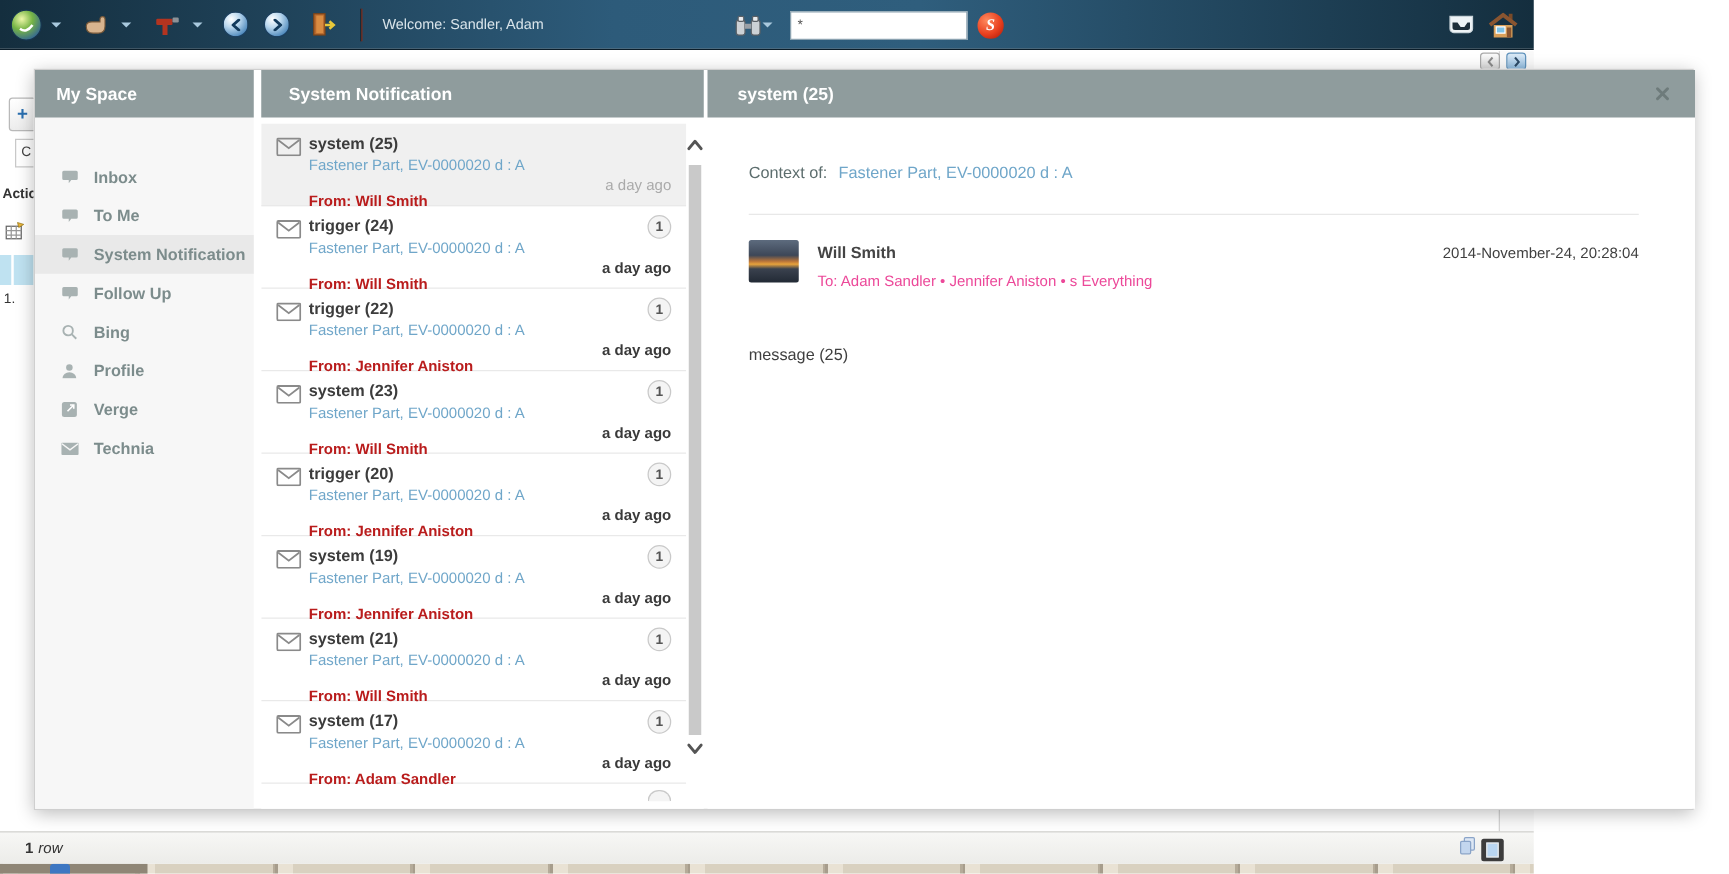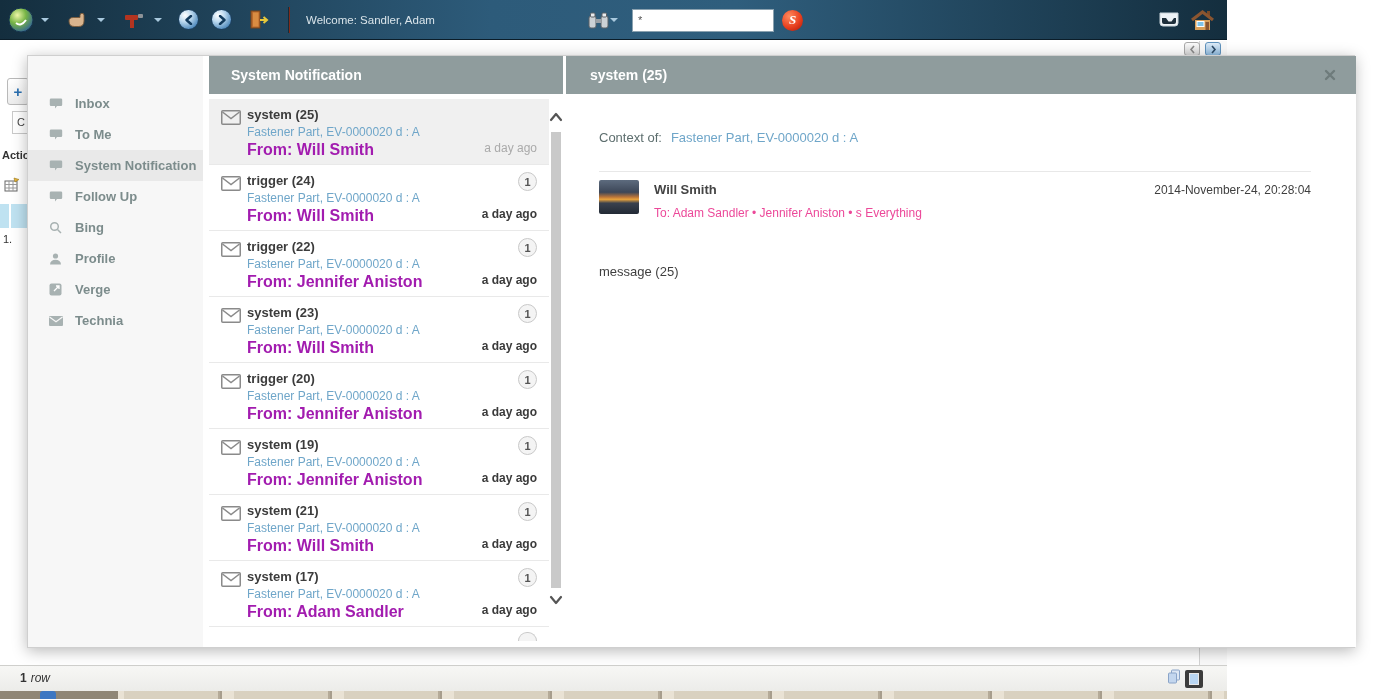--- a/index.html
+++ b/index.html
@@ -82,21 +82,21 @@
 
   .listpanel { position:absolute; left:181px; top:0; width:354px; height:100%; background:#fff; }
   .listpanel .panel-header { padding-left:22px; }
   .list-body { position:absolute; top:38px; left:0; right:14px; bottom:0; overflow:hidden; padding-top:5px; }
   .li-item { position:relative; height:66px; border-bottom:1px solid #e9e9e9; cursor:pointer; }
   .li-item.selected { background:#f0f0f0; }
   .li-env { position:absolute; left:12px; top:11px; }
   .li-main { margin-left:38px; margin-right:64px; padding-top:8px; }
   .li-title { font-size:13px; font-weight:bold; color:#3c3c3c; }
   .li-subject { display:block; font-size:12px; color:#6fa6c9; text-decoration:none; margin-top:3px; cursor:pointer; }
-  .li-from { font-size:16px; font-weight:bold; color:#a21caf; margin-top:2px; }
+  .li-from { font-size:12px; font-weight:bold; color:#b91c1c; margin-top:15px; }
   .li-badge { position:absolute; right:12px; top:7px; width:19px; height:19px; border-radius:50%;
     background:#f4f4f4; border:1px solid #c9c9c9; font-size:11px; font-weight:bold; color:#555;
     display:flex; align-items:center; justify-content:center; }
   .li-time { position:absolute; right:12px; bottom:9px; font-size:12px; }
   .li-item.unread .li-time { font-weight:bold; color:#3a3a3a; }
   .li-item.read .li-time { color:#aaa; }
   .li-sliver { position:relative; height:14px; }
   .li-sliver span { position:absolute; right:12px; top:5px; width:19px; height:9px; background:#f4f4f4;
     border:1px solid #c9c9c9; border-bottom:none; border-radius:10px 10px 0 0; }
   .list-scroll { position:absolute; right:0; top:38px; width:14px; bottom:0; }
@@ -105,21 +105,21 @@
   .scroll-down { position:absolute; bottom:38px; left:0; cursor:pointer; }
 
   .detailpanel { position:absolute; left:538px; top:0; width:790px; height:100%; background:#fff; }
   .detailpanel .panel-header { padding-left:24px; position:relative; }
   .close-btn { position:absolute; right:20px; top:12px; cursor:pointer; }
   .detail-body { padding:36px 45px 0 33px; }
   .context-row { display:flex; gap:9px; font-size:13px; }
   .context-label { color:#5d6e6e; }
   .context-link { color:#6fa6c9; text-decoration:none; cursor:pointer; }
   .detail-divider { border:none; border-top:1px solid #e8e8e8; margin-top:26px; }
-  .msg-header { display:flex; margin-top:8px; }
+  .msg-header { display:flex; margin-top:20px; }
   .avatar { width:40px; height:34px; border-radius:2px; flex:0 0 auto;
     background:linear-gradient(to bottom,#5d6b7e 0%,#3d4758 36%,#b9743a 50%,#e8a23c 57%,#3a414e 68%,#222a35 100%); }
   .sender-block { margin-left:15px; }
   .sender-name { font-size:13px; font-weight:bold; color:#444; margin-top:2px; }
   .to-line { font-size:12px; color:#ec4899; margin-top:9px; }
   .msg-time { margin-left:auto; font-size:12px; color:#3f3f3f; margin-top:3px; }
   .msg-body { margin-top:44px; font-size:13px; color:#3f3f3f; }
 </style>
 </head>
 <body>
@@ -264,20 +264,21 @@
       <span class="active-view">
           <span></span>
         </span>
     </div>
   </div>
   <div class="taskbar"></div>
 
   <div class="overlay">
 
     <div class="sidebar">
+      <div class="panel-header">My Space</div>
       <div class="sb-items" id="sb-items">
   <div class="sb-item">
     <span class="sb-icon">
               <svg width="14" height="13" viewBox="0 0 14 13">
                 <path d="M2 1.5 h10 a1.2 1.2 0 0 1 1.2 1.2 v5 a1.2 1.2 0 0 1 -1.2 1.2 h-4 l-2 2.6 v-2.6 h-4 a1.2 1.2 0 0 1 -1.2 -1.2 v-5 a1.2 1.2 0 0 1 1.2 -1.2 z" fill="#a8b2b2"></path>
               </svg>
             </span>
     <span class="sb-label">Inbox</span>
   </div>
 

